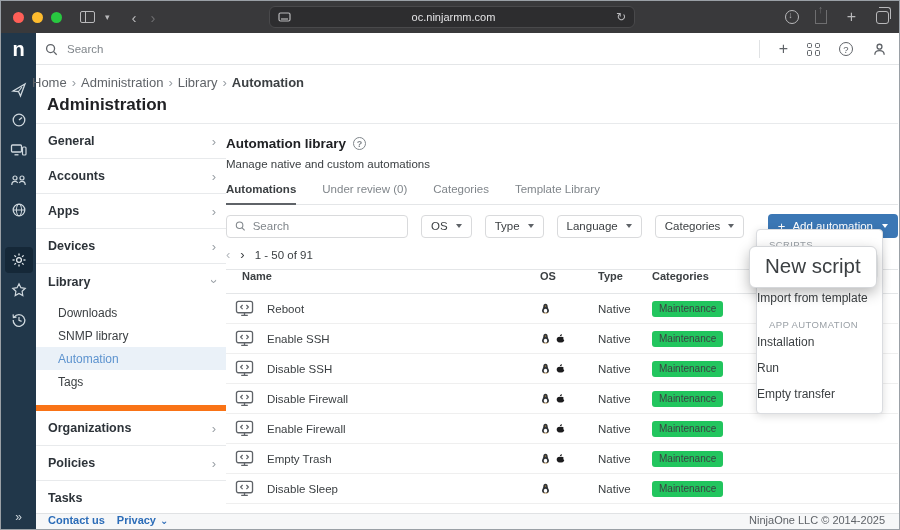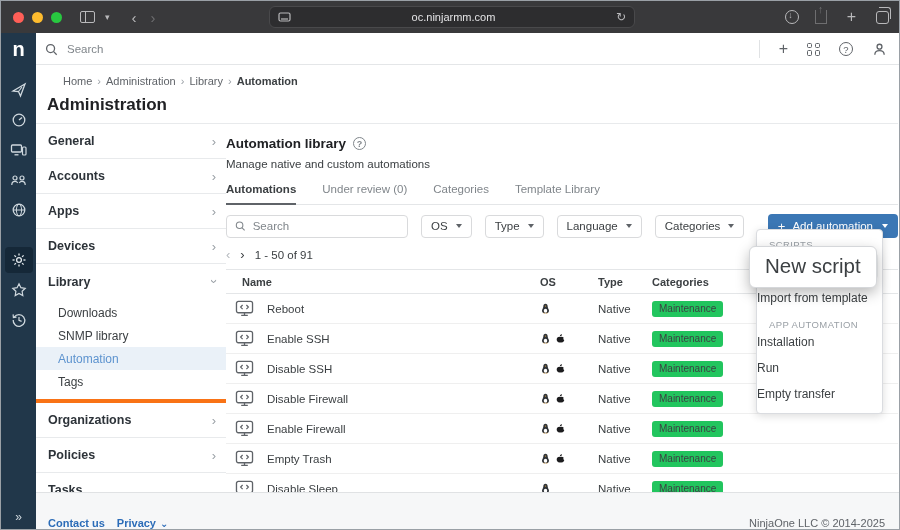--- a/index.html
+++ b/index.html
@@ -40,38 +40,38 @@
   .svg-ic { display:block; }
 
   
   .rail { position:absolute; left:0; top:64px; bottom:0; width:35px; background:#21374a; display:flex; flex-direction:column; align-items:center; padding-top:12px; gap:4px; }
   .rail-btn { width:28px; height:26px; display:flex; align-items:center; justify-content:center; border-radius:4px; }
   .rail-btn.sel { background:#152838; }
   .rail-gap { height:16px; }
   .rail-expand { position:absolute; bottom:0; left:0; width:35px; height:25px; display:flex; align-items:center; justify-content:center; color:#cfd8de; font-size:12px; background:#21374a; }
 
   
-  .crumbs { position:absolute; left:62px; top:74px; font-size:11px; color:#5f6368; }
+  .crumbs { position:absolute; left:31px; top:74px; font-size:13px; color:#5f6368; }
   .crumbs b { color:#3c4043; font-weight:bold; }
   .crumbs .sep { margin:0 5px; color:#9aa0a6; }
   .page-title { position:absolute; left:46px; top:94px; font-size:17px; font-weight:bold; color:#202124; }
 
   
   .nav { position:absolute; left:35px; top:122px; bottom:25px; width:193px; border-top:1px solid #e8eaec; border-right:1px solid #e4e6e8; background:#fff; overflow:hidden; }
   .nav-item { height:35px; display:flex; align-items:center; justify-content:space-between; padding:0 12px; border-bottom:1px solid #e8eaec; font-size:12.5px; font-weight:bold; color:#2d3339; }
   .nav-item.noline { border-bottom:none; }
   .chev { color:#9aa0a6; font-size:13px; font-weight:normal; }
   .chev-r::after { content:"›"; }
   .chev-d::after { content:"›"; display:inline-block; transform:rotate(90deg); }
-  .subnav { border-bottom:4px solid #f97316; padding:2px 0 6px; }
+  .subnav { border-bottom:6px solid #f97316; padding:2px 0 12px; }
   .sub-item { height:23px; display:flex; align-items:center; padding:0 12px 0 22px; font-size:12px; color:#3c4043; }
   .sub-item.sel { background:#eaf1f8; color:#5d93cf; }
 
   
-  .footer { position:absolute; left:35px; right:0; bottom:0; height:37px; background:#f6f7f8; border-top:1px solid #e0e2e4; display:flex; align-items:flex-end; font-size:11px; }
+  .footer { position:absolute; left:35px; right:0; bottom:0; height:16px; background:#f6f7f8; border-top:1px solid #e0e2e4; display:flex; align-items:flex-start; font-size:11px; }
   .footer a { color:#2b6cb8; font-weight:bold; text-decoration:none; margin-left:12px; }
   .footer .copy { margin-left:auto; margin-right:14px; color:#5f6368; font-weight:normal; }
   .privchev { color:#2b6cb8; font-size:10px; margin-left:4px; }
 
   
   .main { position:absolute; left:225px; right:1px; top:122px; bottom:25px; border-top:1px solid #e8eaec; background:#fff; overflow:hidden; }
   .lib-title { margin:12px 0 0 0; font-size:13.5px; font-weight:bold; color:#202124; display:flex; align-items:center; gap:7px; }
   .lib-sub { margin-top:7px; font-size:11.5px; color:#3c4043; }
   .tabs { margin-top:13px; display:flex; gap:26px; border-bottom:1px solid #e4e6e8; }
   .tab { font-size:11.5px; color:#80868b; padding-bottom:8px; }
@@ -85,21 +85,21 @@
   .caret { width:0; height:0; border-left:3.5px solid transparent; border-right:3.5px solid transparent; border-top:4.5px solid #5f6368; }
   .add-btn { margin-left:auto; height:24px; background:#3b77b5; color:#fff; border:none; border-radius:4px; font-size:11.5px; display:flex; align-items:center; gap:7px; padding:0 10px; font-family:inherit; }
   .add-btn .pl { font-size:13px; }
   .add-btn .caret { border-top-color:#fff; margin-left:2px; }
   .pager { margin-top:9px; display:flex; align-items:center; gap:10px; font-size:11.5px; color:#3c4043; }
   .pg-prev { color:#b6babf; font-size:13px; }
   .pg-next { color:#3c4043; font-size:13px; }
 
   
   .tbl { margin-top:7px; }
-  .thead { display:flex; align-items:center; height:25px; border-top:1px solid #e4e6e8; border-bottom:1px solid #e4e6e8; font-size:11px; font-weight:bold; color:#3c4043; }
+  .thead { display:flex; align-items:flex-start; height:25px; border-top:1px solid #e4e6e8; border-bottom:1px solid #e4e6e8; font-size:11px; font-weight:bold; color:#3c4043; }
   .trow { display:flex; align-items:center; height:30px; border-bottom:1px solid #efefef; font-size:11.5px; color:#3c4043; }
   .c-name { flex:1; display:flex; align-items:center; gap:13px; padding-left:9px; }
   .thead .c-name { padding-left:16px; }
   .c-os { width:58px; display:flex; align-items:center; gap:4px; }
   .c-type { width:54px; }
   .c-cat { width:246px; }
   .badge { display:inline-block; background:#22c55e; color:#3c4043; font-size:10px; padding:2.5px 7px; border-radius:3px; }
 
   
   .menu { position:absolute; left:755px; top:228px; width:127px; background:#fff; border:1px solid #dadce0; border-radius:4px; box-shadow:0 2px 8px rgba(0,0,0,.14); padding:5px 0 6px; z-index:5; }

